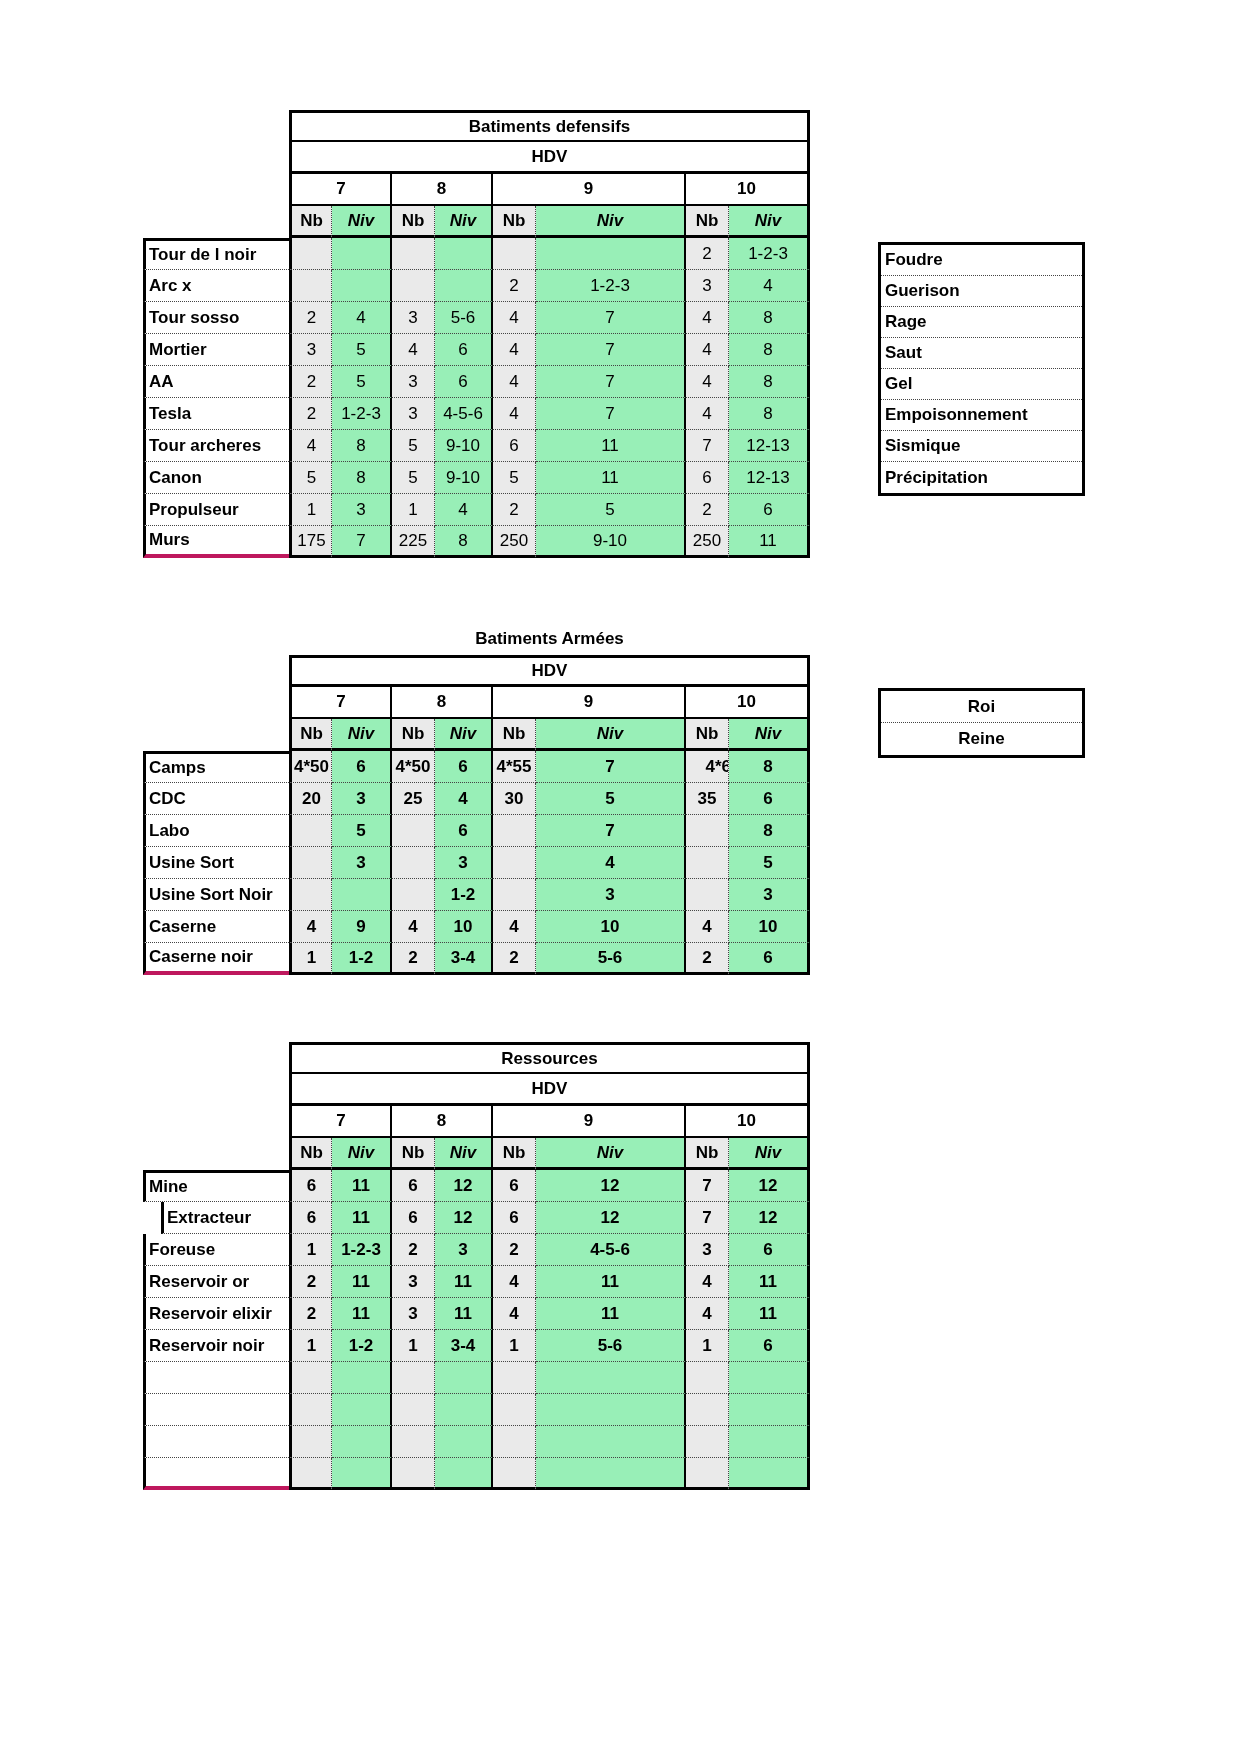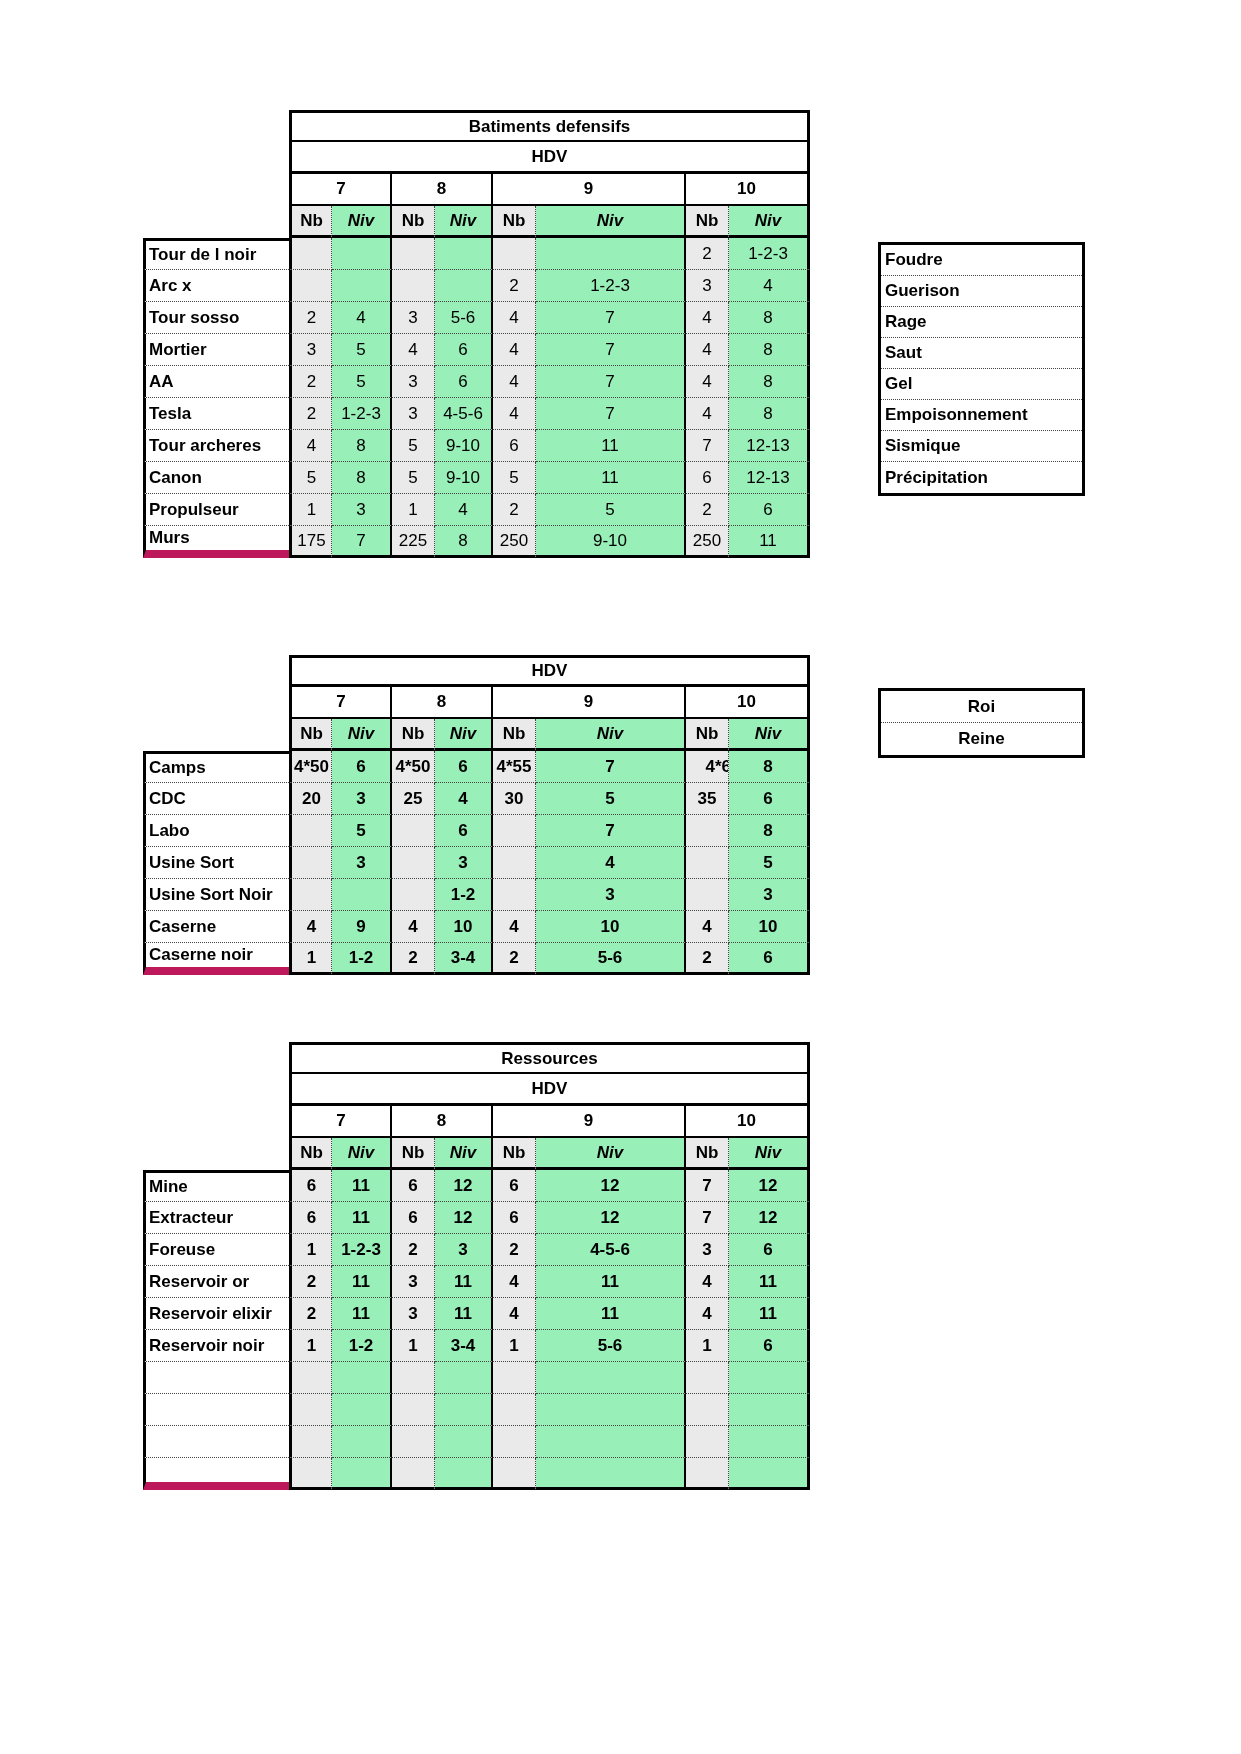--- a/index.html
+++ b/index.html
@@ -36,21 +36,21 @@
 
   .c-sub { grid-row:4; font-weight:bold; border-bottom:3px solid #000; }
   .c-sub.nb  { border-right:1px dotted var(--dot); background:var(--gray); }
   .c-sub.niv { border-right:2px solid #000; background:var(--green);font-style:italic; }
   .c-sub.first { border-left:3px solid #000; }
   .c-sub.last  { border-right:3px solid #000; }
 
   .lbl { justify-content:flex-start; padding-left:3px; font-weight:bold; background:#fff;
          border-left:3px solid #000; border-bottom:1px dotted var(--dot); }
   .lbl.first-row { border-top:3px solid #000; }
-  .lbl.last-row  { border-bottom:8px solid #be185d; }
+  .lbl.last-row  { border-bottom:4px solid #be185d; }
 
   .val { border-bottom:1px dotted var(--dot); }
   .val.nb  { border-right:1px dotted var(--dot); background:var(--gray); }
   .val.niv { border-right:2px solid #000; background:var(--green); }
   .val.firstcol { border-left:3px solid #000; }
   .val.lastcol  { border-right:3px solid #000; }
   .val.last-row { border-bottom:3px solid #000; }
   .val.boldv { font-weight:bold; }
 
   
@@ -166,20 +166,21 @@
       <div class="cell val niv last-row" style="grid-area: 14 / 3;">7</div>
       <div class="cell val nb last-row" style="grid-area: 14 / 4;">225</div>
       <div class="cell val niv last-row" style="grid-area: 14 / 5;">8</div>
       <div class="cell val nb last-row" style="grid-area: 14 / 6;">250</div>
       <div class="cell val niv last-row" style="grid-area: 14 / 7;">9-10</div>
       <div class="cell val nb last-row" style="grid-area: 14 / 8;">250</div>
       <div class="cell val niv lastcol last-row" style="grid-area: 14 / 9;">11</div>
     </div>
 
   <div class="sheet" style="left:143px; top:623px;">
+    <div class="cell c-title nobox">Batiments Armées</div>
     <div class="cell c-hdv top3">HDV</div>
     <div class="cell c-lvl first" style="grid-column:2 / span 2">7</div>
     <div class="cell c-lvl" style="grid-column:4 / span 2">8</div>
     <div class="cell c-lvl" style="grid-column:6 / span 2">9</div>
     <div class="cell c-lvl last" style="grid-column:8 / span 2">10</div>
     <div class="cell c-sub nb first" style="grid-column:2">Nb</div>
     <div class="cell c-sub niv" style="grid-column:3">Niv</div>
     <div class="cell c-sub nb" style="grid-column:4">Nb</div>
     <div class="cell c-sub niv" style="grid-column:5">Niv</div>
     <div class="cell c-sub nb" style="grid-column:6">Nb</div>
@@ -268,21 +269,21 @@
     <div class="cell c-sub niv last" style="grid-column:9">Niv</div>
   <div class="cell lbl first-row" style="grid-area: 5 / 1;">Mine</div>
       <div class="cell val nb firstcol boldv" style="grid-area: 5 / 2;">6</div>
       <div class="cell val niv boldv" style="grid-area: 5 / 3;">11</div>
       <div class="cell val nb boldv" style="grid-area: 5 / 4;">6</div>
       <div class="cell val niv boldv" style="grid-area: 5 / 5;">12</div>
       <div class="cell val nb boldv" style="grid-area: 5 / 6;">6</div>
       <div class="cell val niv boldv" style="grid-area: 5 / 7;">12</div>
       <div class="cell val nb boldv" style="grid-area: 5 / 8;">7</div>
       <div class="cell val niv lastcol boldv" style="grid-area: 5 / 9;">12</div>
-      <div class="cell lbl" style="grid-area: 6 / 1;">Extracteur</div>
+      <div class="cell lbl" style="grid-area: 6 / 1; margin-left: 18px;">Extracteur</div>
       <div class="cell val nb firstcol boldv" style="grid-area: 6 / 2;">6</div>
       <div class="cell val niv boldv" style="grid-area: 6 / 3;">11</div>
       <div class="cell val nb boldv" style="grid-area: 6 / 4;">6</div>
       <div class="cell val niv boldv" style="grid-area: 6 / 5;">12</div>
       <div class="cell val nb boldv" style="grid-area: 6 / 6;">6</div>
       <div class="cell val niv boldv" style="grid-area: 6 / 7;">12</div>
       <div class="cell val nb boldv" style="grid-area: 6 / 8;">7</div>
       <div class="cell val niv lastcol boldv" style="grid-area: 6 / 9;">12</div>
       <div class="cell lbl" style="grid-area: 7 / 1;">Foreuse</div>
       <div class="cell val nb firstcol boldv" style="grid-area: 7 / 2;">1</div>

